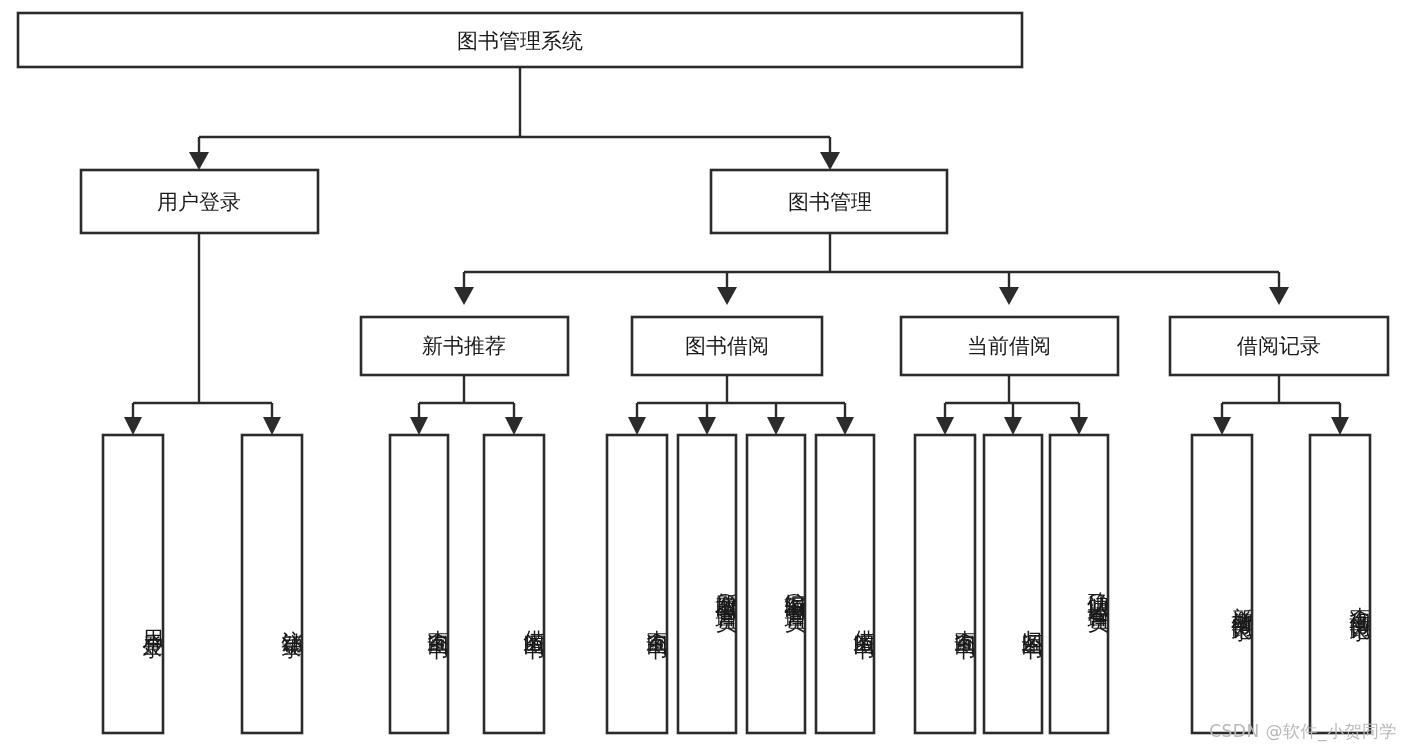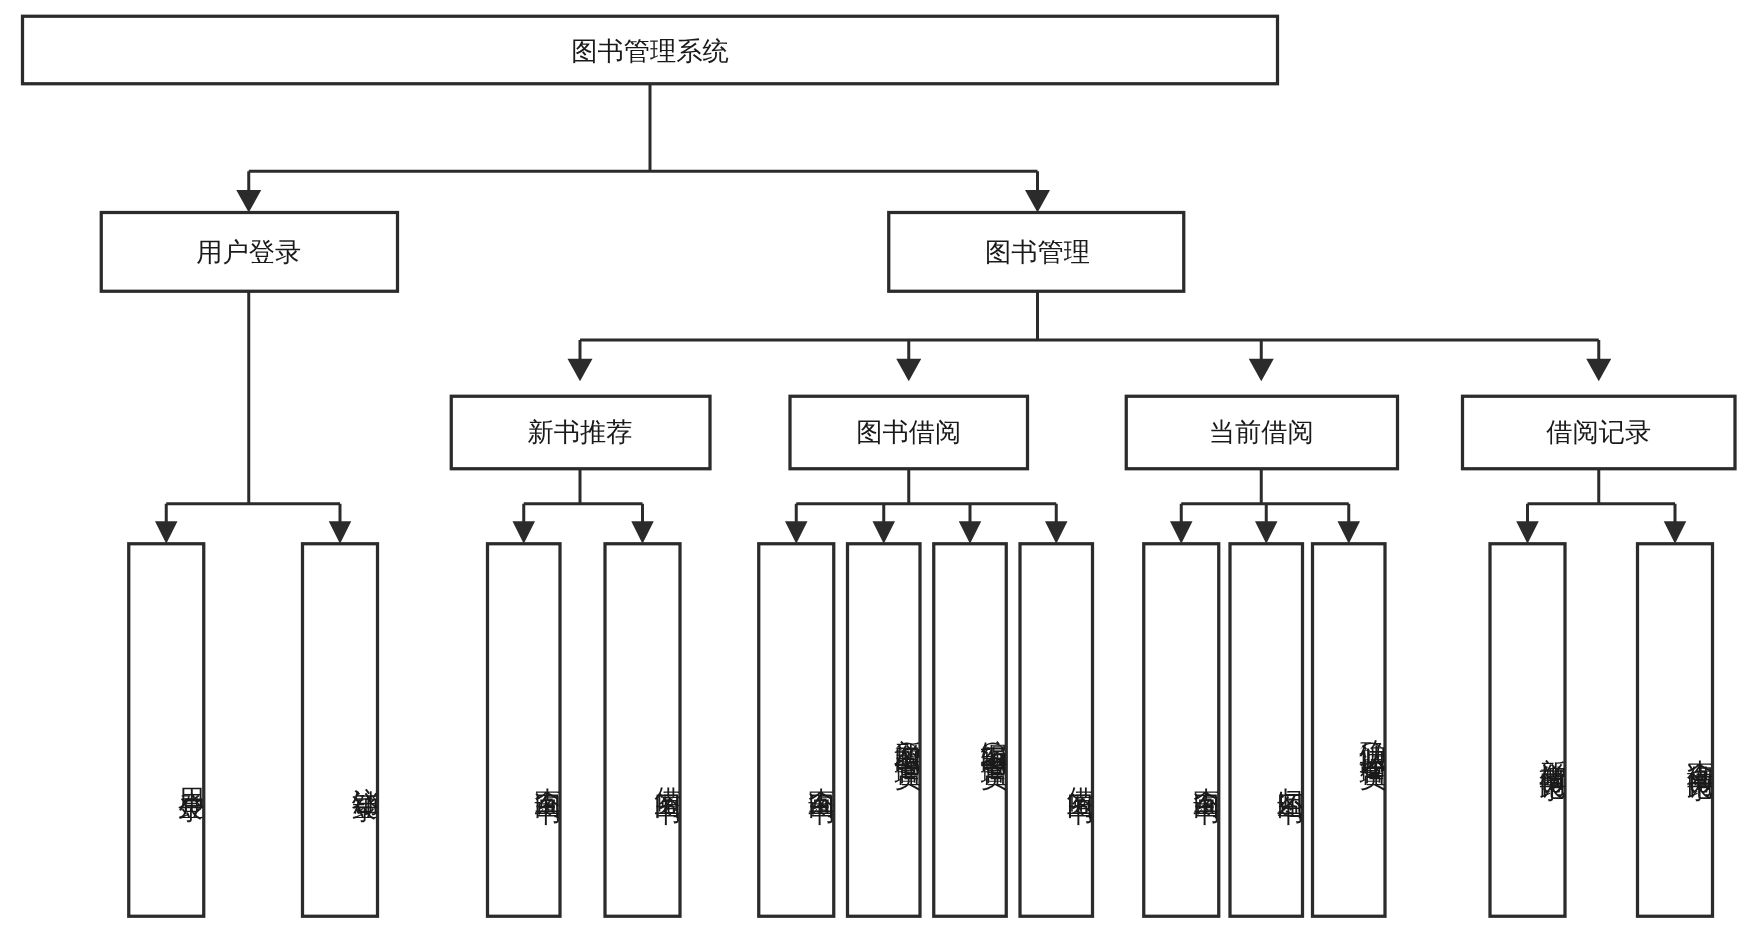--- a/index.html
+++ b/index.html
@@ -204,13 +204,14 @@
   <div class="vlabel" style="left:747px; top:443px; width:58px; height:290px;">编辑图书（管理员）</div>
   <div class="vlabel" style="left:816px; top:505px; width:58px; height:228px;">借阅图书</div>
 
   <div class="vlabel" style="left:915px; top:505px; width:60px; height:228px;">查询图书</div>
   <div class="vlabel" style="left:984px; top:505px; width:58px; height:228px;">归还图书</div>
   <div class="vlabel" style="left:1050px; top:443px; width:58px; height:290px;">确认归还（管理员）</div>
 
   <div class="vlabel" style="left:1192px; top:465px; width:60px; height:268px;">新增借阅记录</div>
   <div class="vlabel" style="left:1310px; top:465px; width:60px; height:268px;">查询借阅记录</div>
 
+  <div class="watermark">CSDN @软件_小贺同学</div>
 </div>
 
 </body></html>

